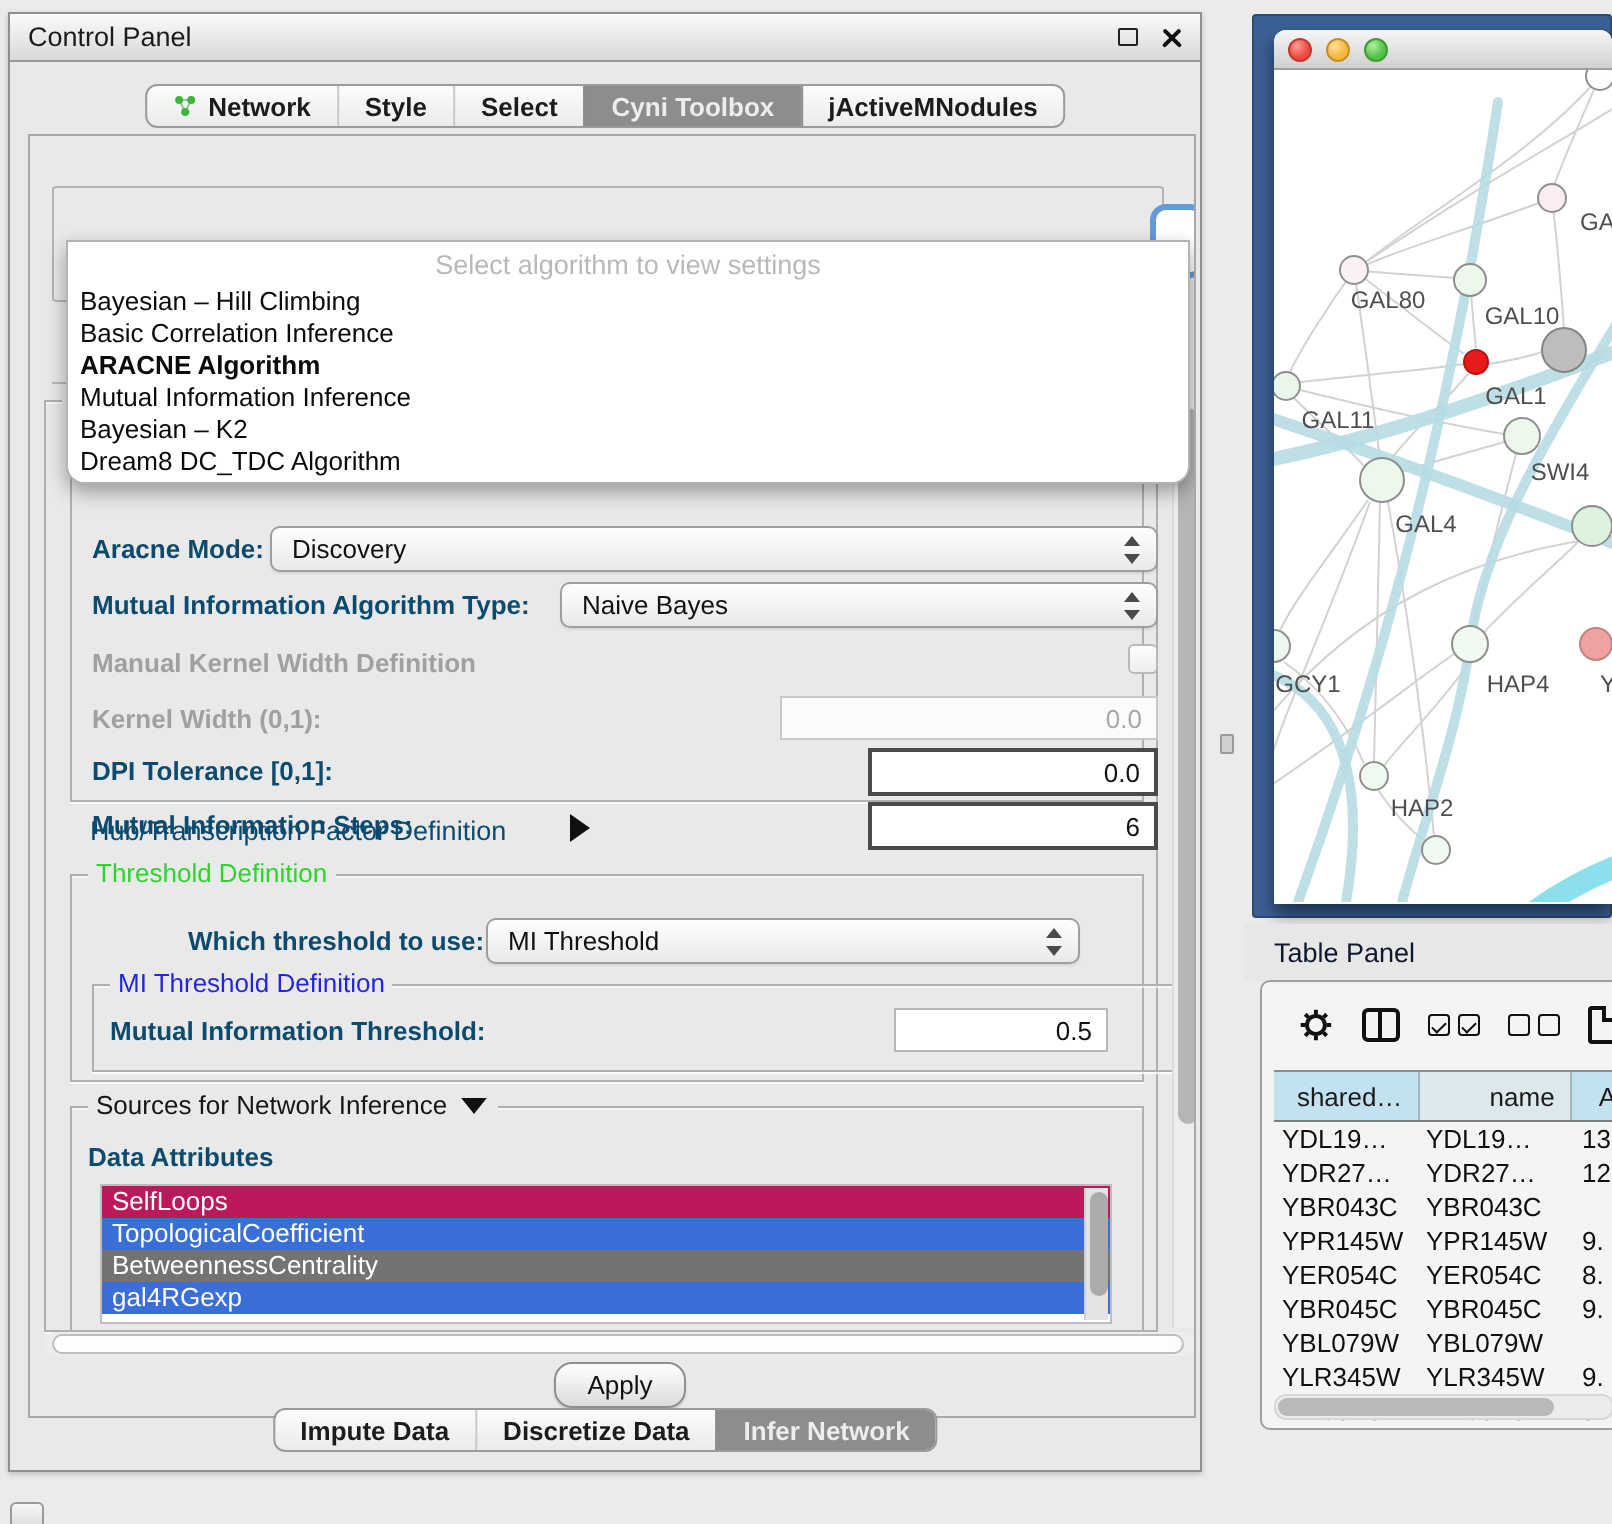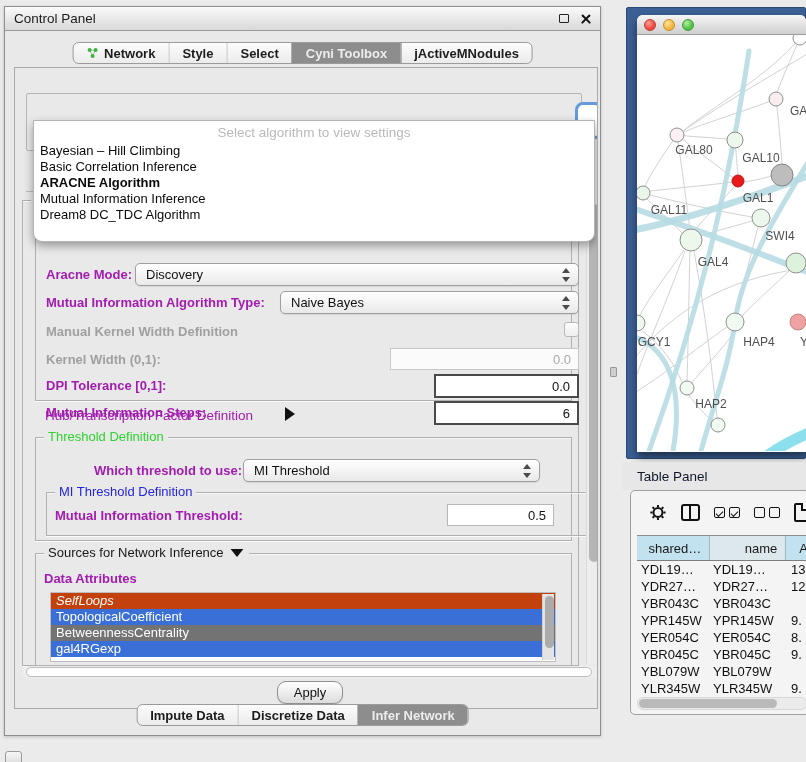--- a/index.html
+++ b/index.html
@@ -34,21 +34,21 @@
   #frag-line{left:11px;top:118px;width:556px;height:6px;border-bottom:1px solid #bcbcbc}
   #frag-blue-combo{left:560px;top:34px;width:28px;height:37px;border:3px solid #639ada;border-radius:8px;background:#fff}
   #frag-field{left:421px;top:88px;width:150px;height:32px;border:1px solid #a9a9a9;border-radius:8px;background:#f4f4f4}
 
   
   .gb{position:absolute;border:1px solid #b0b0b0;box-shadow:inset 0 1px 0 rgba(255,255,255,.65),0 1px 0 rgba(255,255,255,.8)}
   .gb>.legend{position:absolute;top:-9px;left:8px;background:#e9e9e9;padding:0 4px;font-size:13px;color:#161616;white-space:nowrap;display:flex;align-items:center;gap:5px}
   .legend.blue{color:#2525dd}
   .legend.green{color:#2fd32f}
 
-  .lbl{position:absolute;font-size:13px;font-weight:700;color:#a21caf;white-space:nowrap}
+  .lbl{position:absolute;font-size:13px;font-weight:700;color:#0c4a6e;white-space:nowrap}
   .lbl.plain{font-weight:400;font-size:13.5px}
   .lbl.dis{color:#a0a0a0}
 
   .combo{position:absolute;height:23px;border:1px solid #9e9e9e;border-radius:5px;background:linear-gradient(#ffffff,#e9e9e9);display:flex;align-items:center;padding:0 24px 0 10px;font-size:13px;color:#111;box-shadow:0 1px 1px rgba(0,0,0,.08)}
   .spinner{position:absolute;right:8px;top:4px;width:9px;height:14px}
   .spinner:before,.spinner:after{content:"";position:absolute;left:1px;border-left:4px solid transparent;border-right:4px solid transparent}
   .spinner:before{top:0;border-bottom:5px solid #4a4a4a}
   .spinner:after{bottom:0;border-top:5px solid #4a4a4a}
 
   input.field{position:absolute;height:22px;border:1px solid #b7b7b7;background:#fff;font:13px "Liberation Sans",sans-serif;text-align:right;padding:0 7px;color:#111}
@@ -219,21 +219,21 @@
         </div>
 
         <div class="gb" style="left:12px;top:352px;width:537px;height:114px;border-bottom:none">
           <span class="legend">
             <span>Sources for Network Inference</span>
             <span class="tri-down" style="transform:scale(.8)"></span>
           </span>
           <span class="lbl" style="left:8px;top:17px">Data Attributes</span>
           <div id="attr-list" style="left:14px;top:38px;width:506px;height:70px">
             <div id="attr-items">
-                <div class="attr-item" style="background: #c2410c; font-style: italic;">SelfLoops</div>
+                <div class="attr-item" style="background: #be185d;">SelfLoops</div>
                 <div class="attr-item" style="background: rgb(58, 111, 216);">TopologicalCoefficient</div>
                 <div class="attr-item" style="background: #737373;">BetweennessCentrality</div>
                 <div class="attr-item" style="background: rgb(58, 111, 216);">gal4RGexp</div>
               </div>
             <div id="list-scrollbar">
                 <div id="list-thumb"></div>
               </div>
           </div>
         </div>
       </div>
@@ -247,20 +247,21 @@
 
       <button id="apply-btn">Apply</button>
 
       <div id="algo-popup">
         <div id="algo-placeholder">Select algorithm to view settings</div>
         <div id="algo-options">
             <div class="algo-opt">Bayesian – Hill Climbing</div>
             <div class="algo-opt">Basic Correlation Inference</div>
             <div class="algo-opt hl">ARACNE Algorithm</div>
             <div class="algo-opt">Mutual Information Inference</div>
+            <div class="algo-opt">Bayesian – K2</div>
             <div class="algo-opt">Dream8 DC_TDC Algorithm</div>
           </div>
       </div>
     </div>
 
     <div class="tabbar" id="bottom-tabs">
         <div class="tab">
           <span>Impute Data</span>
         </div>
         <div class="tab">

